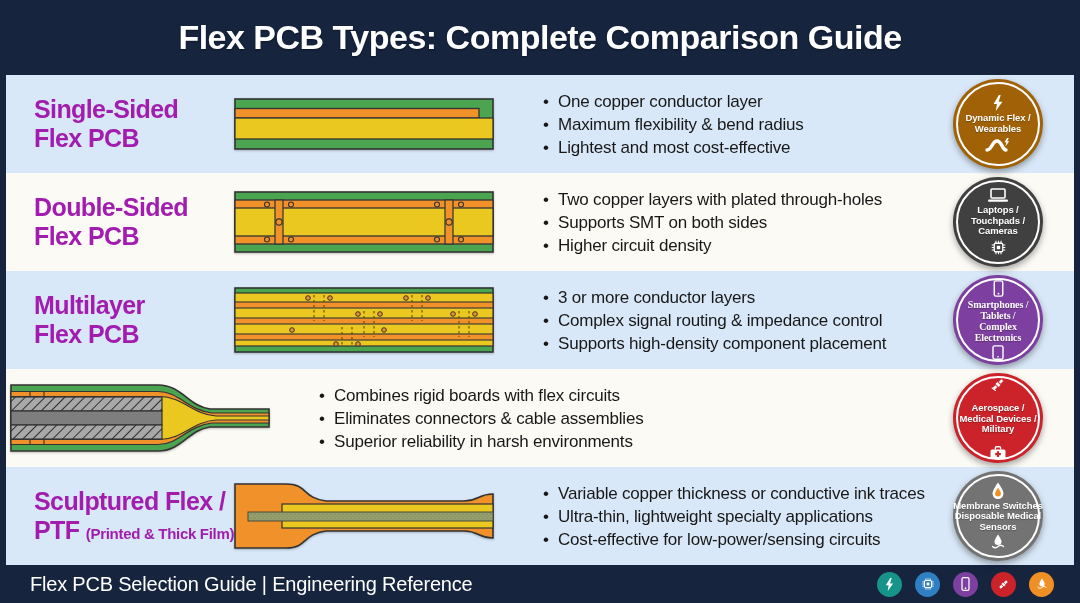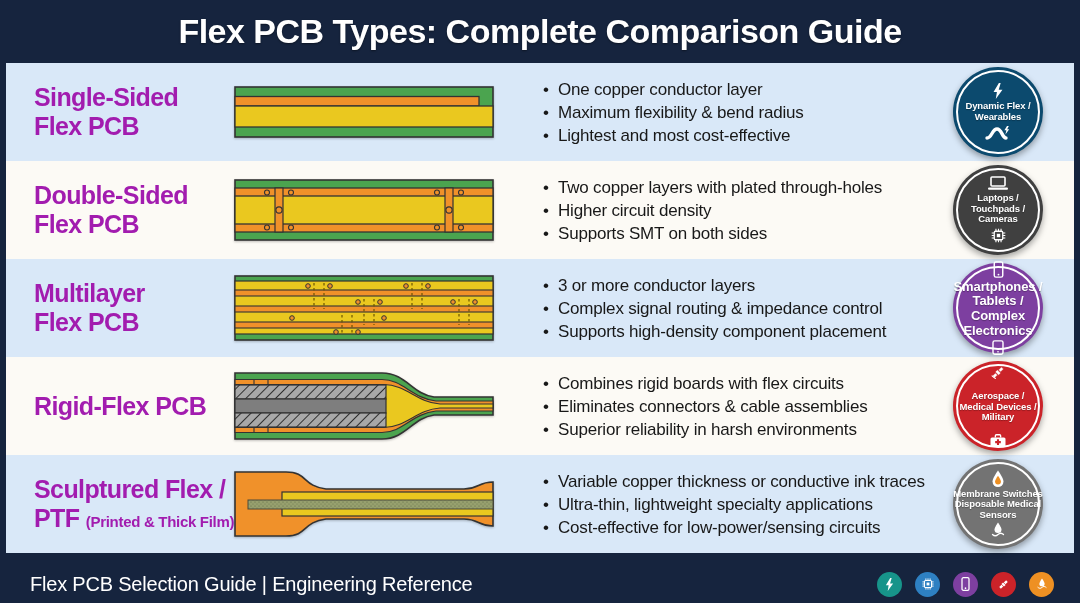--- a/index.html
+++ b/index.html
@@ -1,21 +1,21 @@
 <!DOCTYPE html>
 <html><head>
 <meta charset="utf-8">
 <style>
   * { margin:0; padding:0; box-sizing:border-box; }
   html,body { background:#0d1626; }
   body { font-family:"Liberation Sans", sans-serif; }
   .page { width:1080px; height:603px; background:#16243e; display:flex; flex-direction:column; overflow:hidden; }
 
   
-  .header { height:63px; display:flex; align-items:center; justify-content:center; background:#16243e; }
+  .header { height:75px; display:flex; align-items:center; justify-content:center; background:#16243e; }
   .header h1 { color:#ffffff; font-size:34px; font-weight:700; letter-spacing:-0.5px; text-shadow:0 1px 2px rgba(0,0,0,.4); }
 
   
   .rows { flex:1; display:flex; flex-direction:column; padding:0 6px; }
   .row { height:98px; display:flex; align-items:center; }
   .row.blue  { background:#d9e8f8; }
   .row.white { background:#fcfaf5; }
 
   .row-name { width:224px; padding-left:28px; flex-shrink:0; color:#a21caf; }
   .name-line { font-size:25px; font-weight:700; line-height:1.16; letter-spacing:-0.6px; white-space:nowrap; }
@@ -27,29 +27,29 @@
   .row-bullets { flex:1; margin-left:44px; }
   .row-bullets ul { list-style:none; }
   .row-bullets li { position:relative; padding-left:16px; font-size:17px; line-height:23px; color:#181818; letter-spacing:-0.2px; }
   .row-bullets li::before { content:"\2022"; position:absolute; left:1px; color:#181818; }
 
   
   .badge-wrap { width:92px; margin-right:30px; flex-shrink:0; display:flex; justify-content:center; }
   .badge { position:relative; width:90px; height:90px; border-radius:50%; display:flex; flex-direction:column;
            align-items:center; justify-content:center; box-shadow:0 3px 6px rgba(0,0,0,.35); }
   .badge::before { content:""; position:absolute; inset:3px; border:2px solid #fff; border-radius:50%; }
-  .badge-teal   { background:#0c4a6e; }
+  .badge-teal   { background:#a16207; }
   .badge-blue   { background:#404040; }
   .badge-purple { background:#7d3fa0; }
   .badge-red    { background:#cb2329;gap:8px; }
   .badge-orange { background:#737373; }
   .badge-label { text-align:center; color:#fff; font-weight:700; font-size:9.5px; line-height:1.12;
                  letter-spacing:-0.1px; margin:2px 0; text-shadow:0 1px 1px rgba(0,0,0,.3); }
   .badge-label span { display:block; }
-  .badge-4lines .badge-label { font-size:13px; }
+  .badge-4lines .badge-label { font-size:10px;font-family:Liberation Serif, serif; }
   .badge svg { flex-shrink:0; }
 
   
   .footer { height:38px; background:#16243e; display:flex; align-items:center; justify-content:space-between; padding:0 26px 0 30px; }
   .footer-text { color:#ffffff; font-size:20px; letter-spacing:-0.2px; }
   .footer-icons { display:flex; gap:13px; }
   .f-ico { width:25px; height:25px; border-radius:50%; display:flex; align-items:center; justify-content:center; }
 </style>
 </head>
 <body>
@@ -120,22 +120,22 @@
               <circle cx="227" cy="13.5" r="2.5"></circle>
             <circle cx="203" cy="48.5" r="2.5"></circle>
               <circle cx="227" cy="48.5" r="2.5"></circle>
             <circle cx="215" cy="31" r="3.1"></circle>
           </g>
         </svg>
       </div>
       <div class="row-bullets">
         <ul>
           <li>Two copper layers with plated through-holes</li>
+          <li>Supports SMT on both sides</li>
           <li>Higher circuit density</li>
-          <li>Supports SMT on both sides</li>
         </ul>
       </div>
       <div class="badge-wrap">
         <div class="badge badge-blue">
           <svg width="24" height="15" viewBox="0 0 22 15">
             <rect x="4" y="1" width="14" height="9" rx="1" fill="none" stroke="#fff" stroke-width="1.6"></rect>
             <rect x="1" y="11.6" width="20" height="2.2" rx="1.1" fill="#fff"></rect>
           </svg>
           <div class="badge-label">
             <span>Laptops /</span>
@@ -205,23 +205,20 @@
           </div>
           <svg width="12" height="15" viewBox="0 0 14 18">
             <rect x="1" y="1" width="12" height="16" rx="2" fill="none" stroke="#fff" stroke-width="1.7"></rect>
             <circle cx="7" cy="14.2" r="1" fill="#fff"></circle>
           </svg>
         </div>
       </div>
     </div>
 
     <div class="row white">
-      <div class="row-name">
-        <div class="name-line">Rigid-Flex PCB</div>
-      </div>
       <div class="row-diagram">
         <svg width="260" height="72" viewBox="0 0 260 72">
           <defs>
             <pattern id="hatch" width="7" height="7" patternTransform="rotate(45)" patternUnits="userSpaceOnUse">
               <rect width="7" height="7" fill="#a8a8a8"></rect>
               <line x1="0" y1="0" x2="0" y2="7" stroke="#2f2f2f" stroke-width="2"></line>
             </pattern>
           </defs>
           <path d="M1 3 H148 C172 3 178 24 200 27 H259 V45 H200 C178 48 172 69 148 69 H1 Z" fill="#4ba44f" stroke="#333" stroke-width="1.6"></path>
           <path d="M1 9.5 H148 C169 9.5 178 28.5 202 31 H259 V41 H202 C178 43.5 169 62.5 148 62.5 H1 Z" fill="#f0912a" stroke="#333" stroke-width="1.2"></path>

